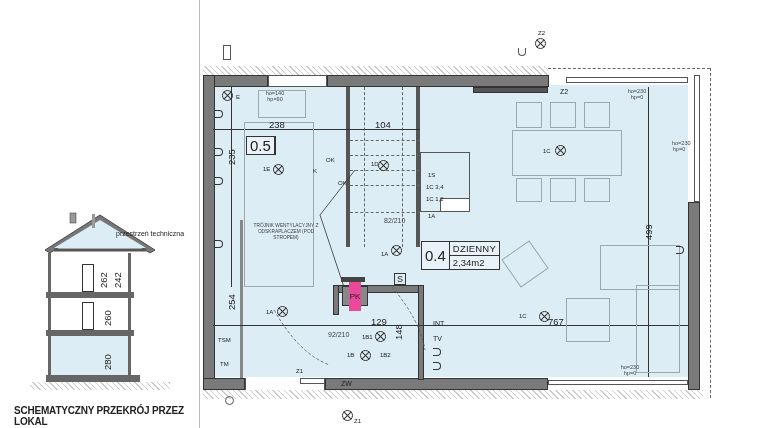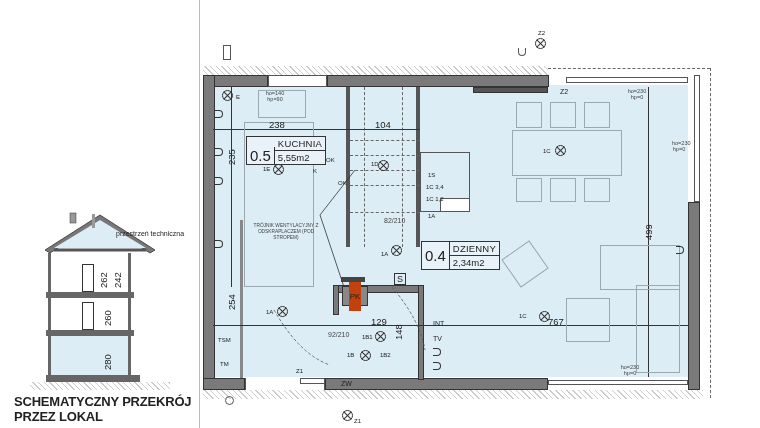--- a/index.html
+++ b/index.html
@@ -48,21 +48,21 @@
   <div class="floor" style="left:31px;top:126px;width:77px;height:39px;"></div>
   <div class="hatch" style="left:10px;top:172px;width:140px;height:8px;"></div>
 
   <div class="furn" style="left:62px;top:54px;width:12px;height:28px;border-color:#333;"></div>
   <div class="furn" style="left:62px;top:92px;width:12px;height:28px;border-color:#333;"></div>
 
   <span class="dimv" style="left:78px;top:78px;">262</span>
   <span class="dimv" style="left:92px;top:78px;">242</span>
   <span class="dimv" style="left:82px;top:116px;">260</span>
   <span class="dimv" style="left:82px;top:160px;">280</span>
-  <span class="abs" style="left:-6px;top:184px;font-size:13px;font-weight:bold;letter-spacing:-0.2px;">SCHEMATYCZNY PRZEKRÓJ PRZEZ LOKAL</span>
+  <span class="abs" style="left:-6px;top:195px;font-size:10px;font-weight:bold;letter-spacing:-0.2px;">SCHEMATYCZNY PRZEKRÓJ PRZEZ LOKAL</span>
 </div>
 
 <div class="abs" style="left:199px;top:0;width:1px;height:428px;background:#bbb;"></div>
 
 <div class="abs" style="left:0;top:0;width:760px;height:428px;">
 
   <div class="floor" style="left:213px;top:85px;width:135px;height:200px;"></div>
   <div class="floor" style="left:348px;top:85px;width:72px;height:200px;"></div>
   <div class="floor" style="left:420px;top:85px;width:268px;height:292px;"></div>
   <div class="floor" style="left:213px;top:285px;width:207px;height:92px;"></div>
@@ -139,21 +139,21 @@
   <span class="tiny" style="left:328px;top:332px;width:16px;font-size:7px;">92/210</span>
   <span class="tiny" style="left:384px;top:218px;width:16px;font-size:7px;">82/210</span>
 
   <span class="tiny" style="left:262px;top:90px;width:26px;">ho=140 hp=90</span>
   <span class="tiny" style="left:624px;top:88px;width:26px;">ho=230 hp=0</span>
   <span class="tiny" style="left:672px;top:140px;width:14px;">ho=230 hp=0</span>
   <span class="tiny" style="left:617px;top:364px;width:26px;">ho=230 hp=0</span>
   <span class="tiny" style="left:253px;top:223px;width:66px;font-size:4.8px;">TRÓJNIK WENTYLACYJNY Z ODSKRAPLACZEM (POD STROPEM)</span>
 
   <div class="abs" style="left:342px;top:286px;width:26px;height:20px;background:#888;border:1px solid #333;box-sizing:border-box;display:flex;align-items:center;justify-content:center;">
-    <span style="font-size:8px;background:#c2410c;padding:10px 1px;">PK</span>
+    <span style="font-size:8px;background:#ec4899;padding:10px 1px;">PK</span>
   </div>
   <div class="abs" style="left:341px;top:277px;width:24px;height:5px;background:#444;"></div>
   <div class="abs" style="left:394px;top:273px;width:12px;height:12px;border:1px solid #333;box-sizing:border-box;font-size:9px;text-align:center;line-height:11px;">S</div>
   <span class="abs" style="left:341px;top:380px;font-size:7px;">ZW</span>
   <span class="abs" style="left:218px;top:337px;font-size:6px;">TSM</span>
   <span class="abs" style="left:220px;top:361px;font-size:6px;">TM</span>
   <span class="abs" style="left:433px;top:320px;font-size:7px;">INT</span>
   <span class="abs" style="left:433px;top:335px;font-size:7px;">TV</span>
   <span class="abs" style="left:326px;top:157px;font-size:6px;">OK</span>
   <span class="abs" style="left:338px;top:180px;font-size:6px;">OK</span>
@@ -197,24 +197,20 @@
   <span class="abs" style="left:538px;top:30px;font-size:6px;">Z2</span>
   <span class="abs" style="left:560px;top:88px;font-size:7px;">Z2</span>
   <span class="abs" style="left:236px;top:94px;font-size:6px;">E</span>
 
   <div class="abs" style="left:223px;top:45px;width:8px;height:15px;border:1px solid #555;box-sizing:border-box;background:#fff;"></div>
   <div class="abs" style="left:518px;top:48px;width:8px;height:8px;border:1px solid #555;border-top:none;border-radius:0 0 5px 5px;box-sizing:border-box;"></div>
   <div class="abs" style="left:225px;top:396px;width:9px;height:9px;border:1px solid #555;border-radius:50%;box-sizing:border-box;"></div>
 
   <div class="room-label" style="left:246px;top:136px;align-items:flex-end;">
     <div class="room-num">0.5</div>
-    <div class="room-txt">
-      <div class="room-name">KUCHNIA</div>
-      <div class="room-area">5,55m2</div>
-    </div>
   </div>
   <div class="room-label" style="left:421px;top:241px;">
     <div class="room-num">0.4</div>
     <div class="room-txt">
       <div class="room-name">DZIENNY</div>
       <div class="room-area">2,34m2</div>
     </div>
   </div>
 
   <div class="abs" style="left:245px;top:378px;width:80px;height:12px;background:#fff;border-left:1px solid #555;border-right:1px solid #555;box-sizing:border-box;"></div>

